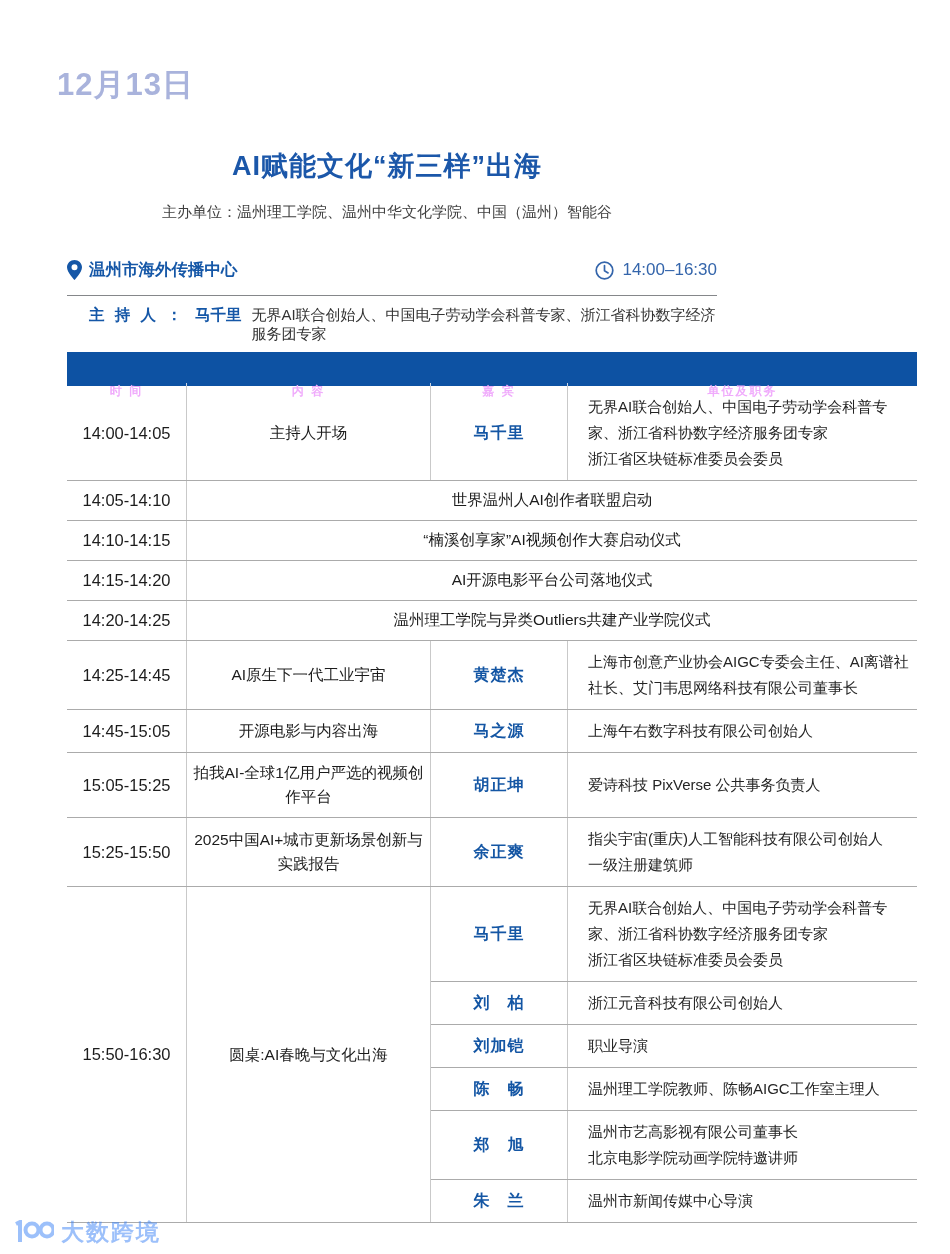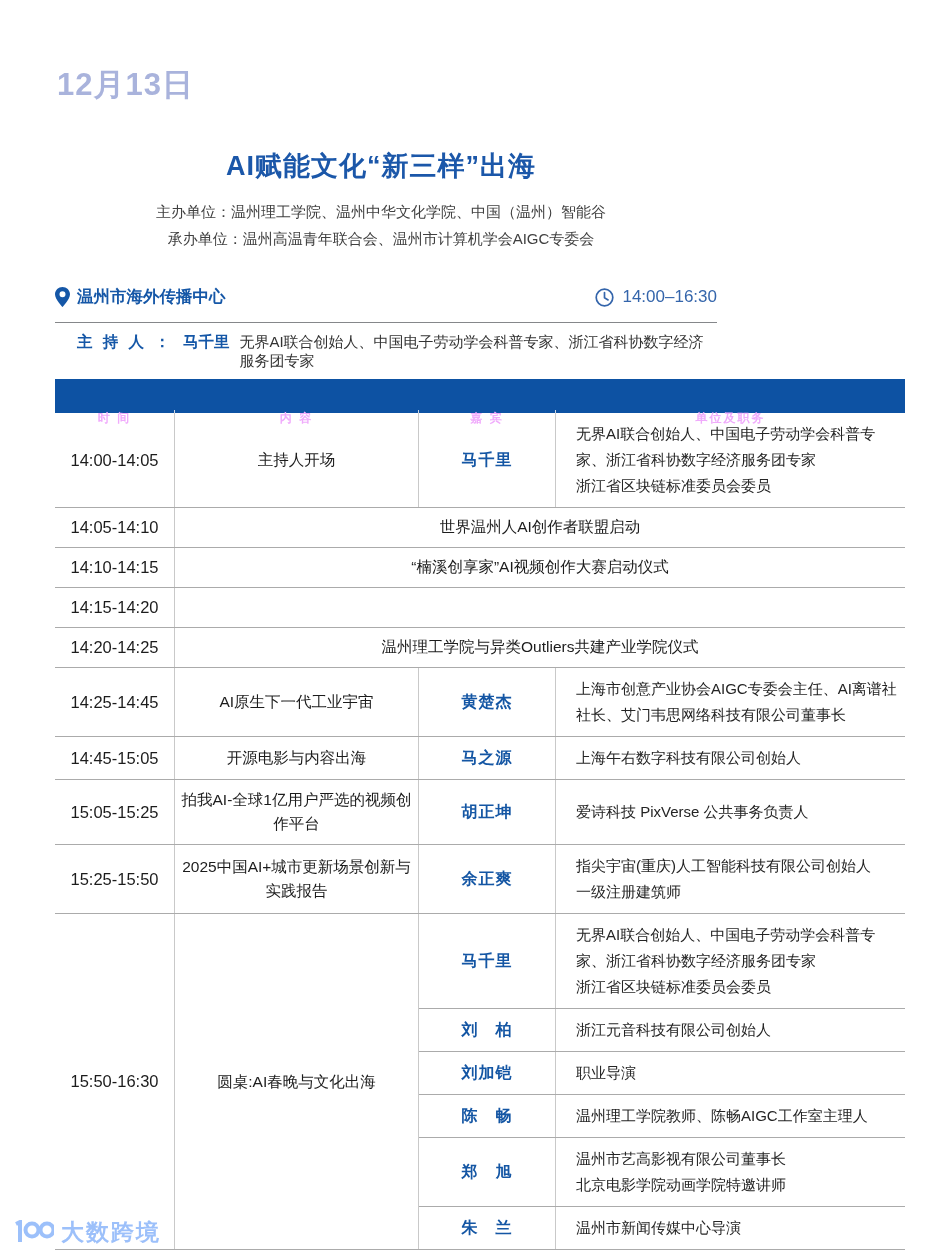--- a/index.html
+++ b/index.html
@@ -2,21 +2,21 @@
 <html><head>
 <meta charset="utf-8">
 <style>
   * { margin:0; padding:0; box-sizing:border-box; }
   html,body { width:950px; background:#ffffff; }
   body {
     min-height:1254px; position:relative; overflow:hidden;
     font-family:"Liberation Sans","DejaVu Sans",sans-serif;
     color:#242424;
   }
-  .page { width:762px; min-height:1254px; position:relative; }
+  .page { width:762px; min-height:1254px; position:relative;padding-left:12px; }
 
   .date-heading {
     position:absolute; left:57px; top:64px;
     font-size:31px; font-weight:800; color:#a9b3dc; letter-spacing:1px;
   }
 
   .main-title {
     padding-top:148px; text-align:center;
     font-size:27px; font-weight:800; color:#1b57a9; letter-spacing:1px;
   }
@@ -89,21 +89,20 @@
 <body>
 
 <div class="page">
 
   <div class="date-heading">12月13日</div>
 
   <div class="main-title">AI赋能文化“新三样”出海</div>
 
   <div class="organizers">
     <div class="org-line">主办单位：温州理工学院、温州中华文化学院、中国（温州）智能谷</div>
-    <div class="org-line">承办单位：温州高温青年联合会、温州市计算机学会AIGC专委会</div>
   </div>
 
   <div class="meta-row">
     <div class="loc">
       <span style="display:flex;">
         <svg width="15" height="20" viewBox="0 0 15 20">
             <path d="M7.5 0C3.4 0 0 3.2 0 7.2c0 5.1 7.5 12.8 7.5 12.8S15 12.3 15 7.2C15 3.2 11.6 0 7.5 0zm0 10.2a3 3 0 1 1 0-6 3 3 0 0 1 0 6z" fill="#1557a7"></path>
           </svg>
       </span>
       <span class="loc-text">温州市海外传播中心</span>
@@ -145,20 +144,21 @@
         <div class="row merged">
           <div class="cell time">14:05-14:10</div>
           <div class="cell mergedc">世界温州人AI创作者联盟启动</div>
         </div>
         <div class="row merged">
           <div class="cell time">14:10-14:15</div>
           <div class="cell mergedc">“楠溪创享家”AI视频创作大赛启动仪式</div>
         </div>
         <div class="row merged">
           <div class="cell time">14:15-14:20</div>
+          <div class="cell mergedc">AI开源电影平台公司落地仪式</div>
         </div>
         <div class="row merged">
           <div class="cell time">14:20-14:25</div>
           <div class="cell mergedc">温州理工学院与异类Outliers共建产业学院仪式</div>
         </div>
         <div class="row normal">
           <div class="cell time">14:25-14:45</div>
           <div class="cell content">AI原生下一代工业宇宙</div>
           <div class="cell guest">黄楚杰</div>
           <div class="cell org">

